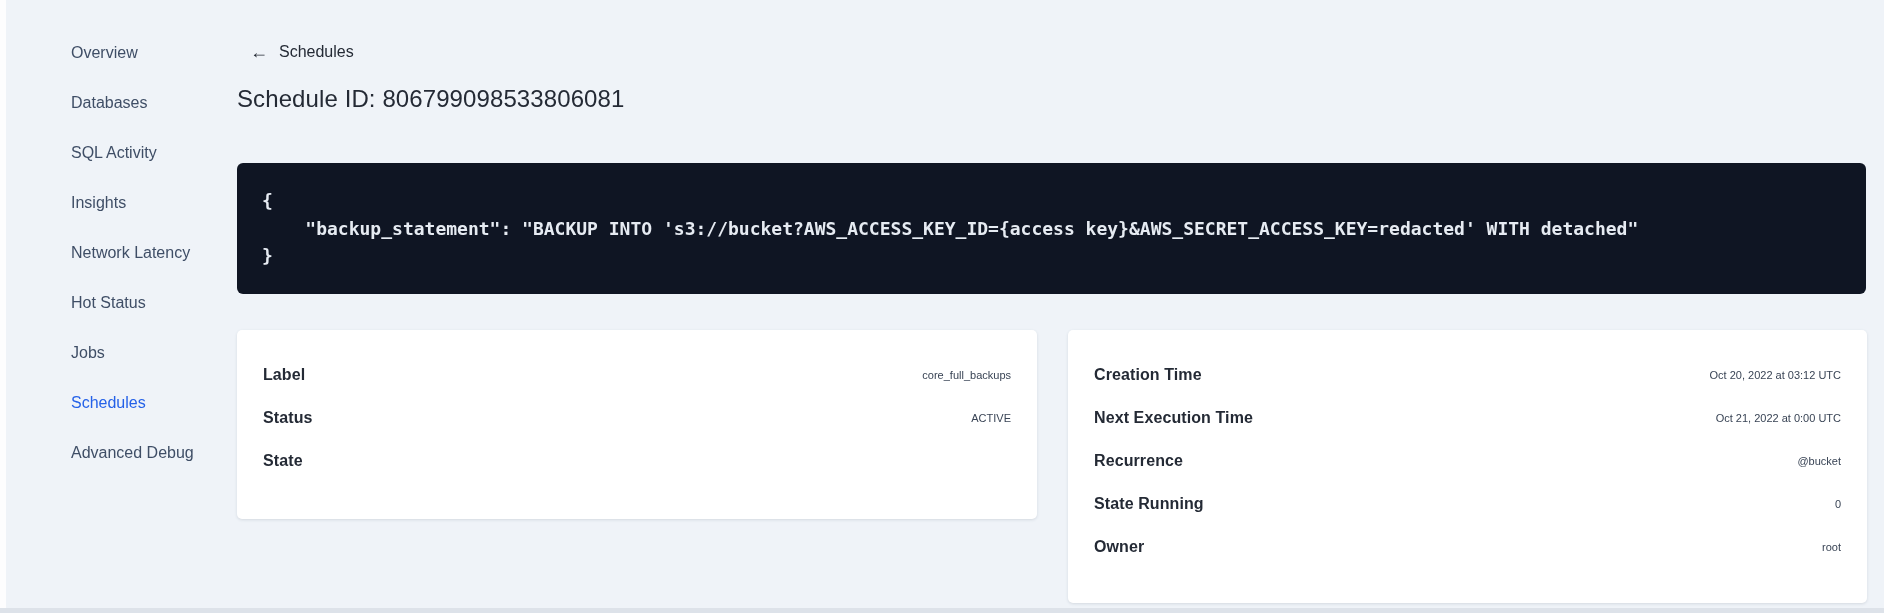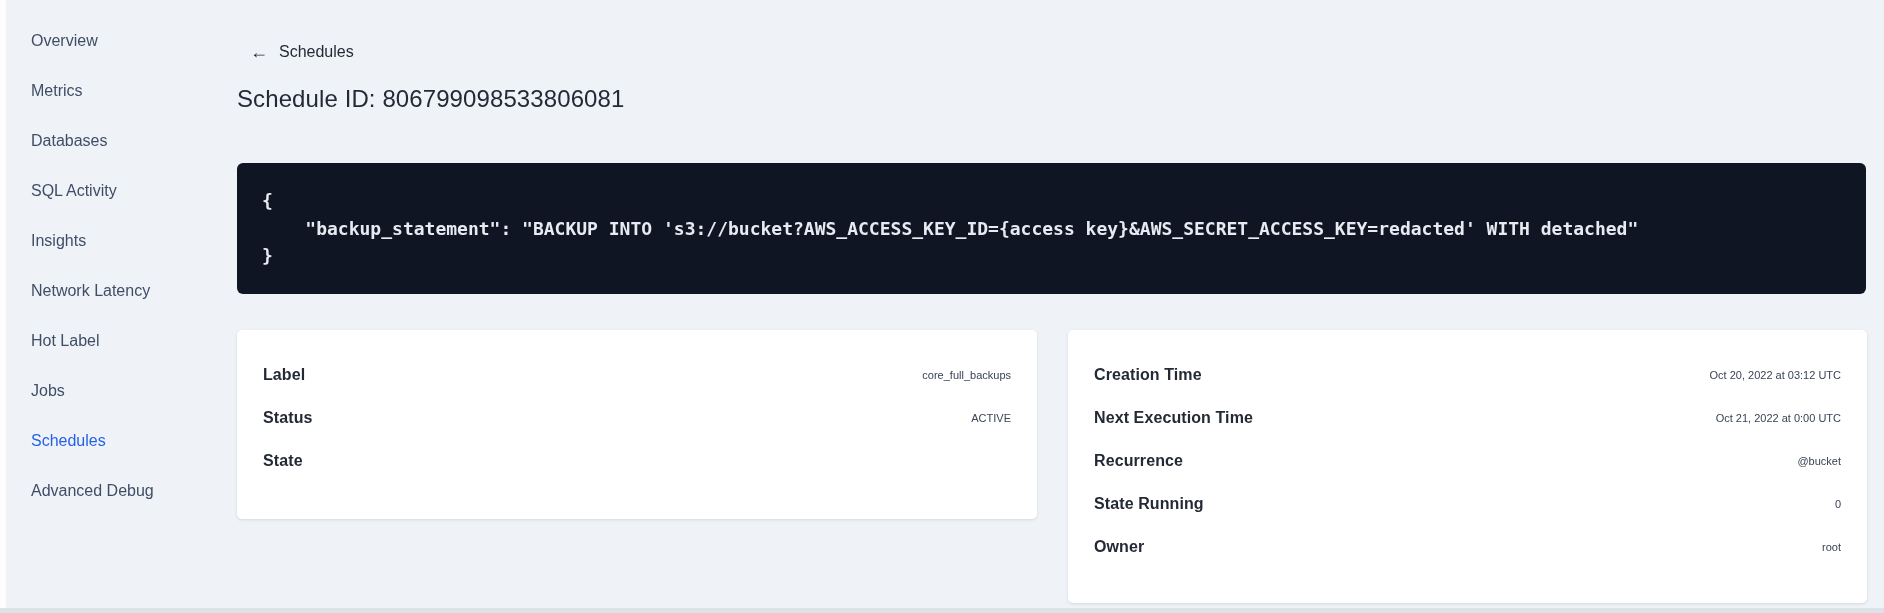--- a/index.html
+++ b/index.html
@@ -15,21 +15,21 @@
     position: absolute; left: 0; top: 0; width: 6px; height: 613px;
     background: #fdfdfe;
   }
   .bottom-strip {
     position: absolute; left: 0; top: 608px; width: 1884px; height: 5px;
     background: #dde2e9;
   }
 
   
   .sidebar {
-    position: absolute; left: 0; top: 16px; width: 200px;
+    position: absolute; left: 0; top: 28px; width: 200px; padding-left: 40px;
   }
   .sidebar a {
     display: flex; align-items: center;
     height: 50px; padding-left: 31px;
     font-size: 16px; color: #3f4e66;
     text-decoration: none; cursor: pointer;
     white-space: nowrap;
   }
   .sidebar a.active { color: #2461e8; }
 
@@ -88,26 +88,25 @@
   }
 </style>
 </head>
 <body>
 
 <div class="left-sliver"></div>
 <div class="bottom-strip"></div>
 
 <nav class="sidebar">
   <a>Overview</a>
-  <a>Metrics</a>
   <a>Databases</a>
   <a>SQL Activity</a>
   <a>Insights</a>
   <a>Network Latency</a>
-  <a>Hot Label</a>
+  <a>Hot Status</a>
   <a>Jobs</a>
   <a class="active">Schedules</a>
   <a>Advanced Debug</a>
 </nav>
 
 <a class="back-link">
   <span class="arrow">←</span>
   <span>Schedules</span>
 </a>
 

